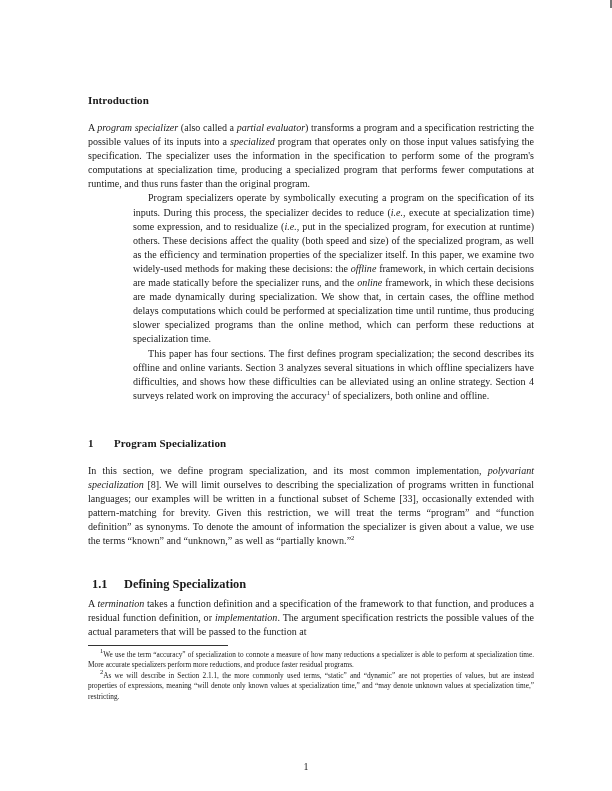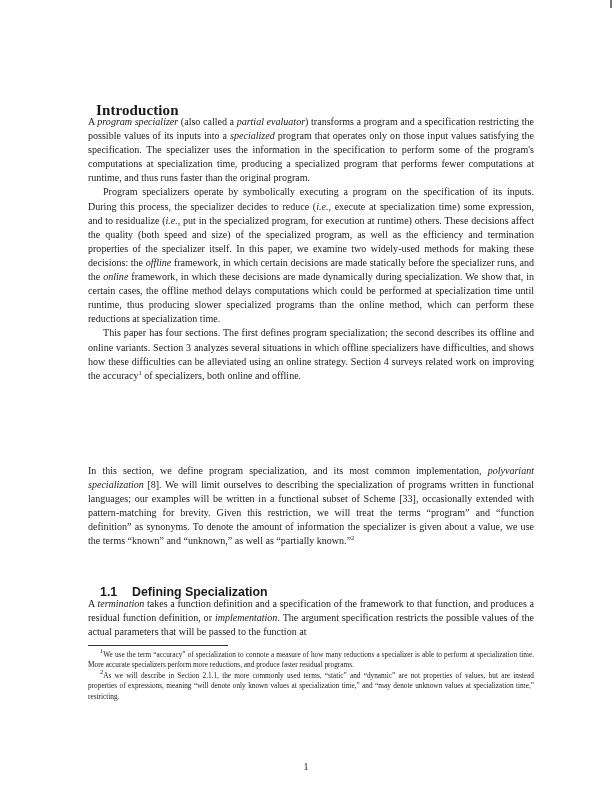--- a/index.html
+++ b/index.html
@@ -1,51 +1,54 @@
 <!DOCTYPE html>
 <html><head>
 <meta charset="utf-8">
 <style>
   html, body { margin: 0; padding: 0; background: #ffffff; }
   body { width: 612px; height: 791px; position: relative; overflow: hidden;
          font-family: "DejaVu Serif", "Liberation Serif", serif; color: #1a1a1a; }
   .page { position: absolute; left: 0; top: 0; width: 612px; height: 791px; }
   .edge-mark { position: absolute; right: 0; top: 0; width: 2px; height: 8px; background: #777; }
   .col { position: absolute; left: 88px; width: 446px; }
-  h1.sec { font-family: "Liberation Serif", serif; font-weight: bold; font-size: 15px; margin: 8px; letter-spacing: 0.1px; }
-  h2.sub { font-family: Liberation Sans, sans-serif; font-weight: bold; font-size: 12.4px; margin: 12px; }
+  h1.sec { font-family: "Liberation Serif", serif; font-weight: bold; font-size: 11px; margin: 0; letter-spacing: 0.1px; }
+  h2.sub { font-family: Liberation Serif, serif; font-weight: bold; font-size: 12.4px; margin: 4px; }
   .num { display: inline-block; width: 26px; }
   .num2 { display: inline-block; width: 32px; }
   p { font-family: "Liberation Serif", serif; font-size: 10.05px; line-height: 14.1px; margin: 0;
       text-align: justify; }
-  p.ind { text-indent: 15px; }
+  p.ind { text-indent: 15px; margin-left: 45px; }
   em { font-style: italic; }
   sup { font-size: 6.5px; line-height: 0; vertical-align: 4px; }
   .fnrule { position: absolute; left: 88px; width: 140px; border-top: 0.8px solid #333; }
   .fn p { font-size: 7.3px; line-height: 10.4px; }
   .fn p.fi { text-indent: 12px; }
   .pgno { position: absolute; top: 761px; left: 0; width: 612px; text-align: center;
           font-family: "Liberation Serif", serif; font-size: 10px; }
 </style>
 </head>
 <body>
 
 <div class="page">
   <div class="edge-mark"></div>
 
   <div class="col" style="top:94px;">
     <h1 class="sec">Introduction</h1>
   </div>
 
-  <div class="col" style="top:115px;">
+  <div class="col" style="top:121px;">
     <p><span>A </span><em>program specializer</em><span> (also called a </span><em>partial evaluator</em><span>) transforms a program and a specification restricting the possible values of its inputs into a </span><em>specialized</em><span> program that operates only on those input values satisfying the specification.  The specializer uses the information in the specification to perform some of the program's computations at specialization time, producing a specialized program that performs fewer computations at runtime, and thus runs faster than the original program.</span></p>
     <p class="ind"><span>Program specializers operate by symbolically executing a program on the specification of its inputs. During this process, the specializer decides to reduce (</span><em>i.e.</em><span>, execute at specialization time) some expression, and to residualize (</span><em>i.e.</em><span>, put in the specialized program, for execution at runtime) others. These decisions affect the quality (both speed and size) of the specialized program, as well as the efficiency and termination properties of the specializer itself. In this paper, we examine two widely-used methods for making these decisions: the </span><em>offline</em><span> framework, in which certain decisions are made statically before the specializer runs, and the </span><em>online</em><span> framework, in which these decisions are made dynamically during specialization.  We show that, in certain cases, the offline method delays computations which could be performed at specialization time until runtime, thus producing slower specialized programs than the online method, which can perform these reductions at specialization time.</span></p>
     <p class="ind"><span>This paper has four sections. The first defines program specialization; the second describes its offline and online variants. Section 3 analyzes several situations in which offline specializers have difficulties, and shows how these difficulties can be alleviated using an online strategy. Section 4 surveys related work on improving the accuracy</span><sup>1</sup><span> of specializers, both online and offline.</span></p>
   </div>
 
+  <div class="col" style="top:437px;">
+    <h1 class="sec"><span class="num">1</span><span>Program Specialization</span></h1>
+  </div>
   <div class="col" style="top:464px;">
     <p><span>In this section, we define program specialization, and its most common implementation, </span><em>polyvariant specialization</em><span> [8].  We will limit ourselves to describing the specialization of programs written in functional languages; our examples will be written in a functional subset of Scheme [33], occasionally extended with pattern-matching for brevity.  Given this restriction, we will treat the terms “program” and “function definition” as synonyms. To denote the amount of information the specializer is given about a value, we use the terms “known” and “unknown,” as well as “partially known.”</span><sup>2</sup></p>
   </div>
 
   <div class="col" style="top:573px;">
     <h2 class="sub"><span class="num2">1.1</span><span>Defining Specialization</span></h2>
   </div>
   <div class="col" style="top:597px;">
     <p><span>A </span><em>termination</em><span> takes a function definition and a specification of the framework to that function, and produces a residual function definition, or </span><em>implementation</em><span>. The argument specification restricts the possible values of the actual parameters that will be passed to the function at</span></p>
   </div>

